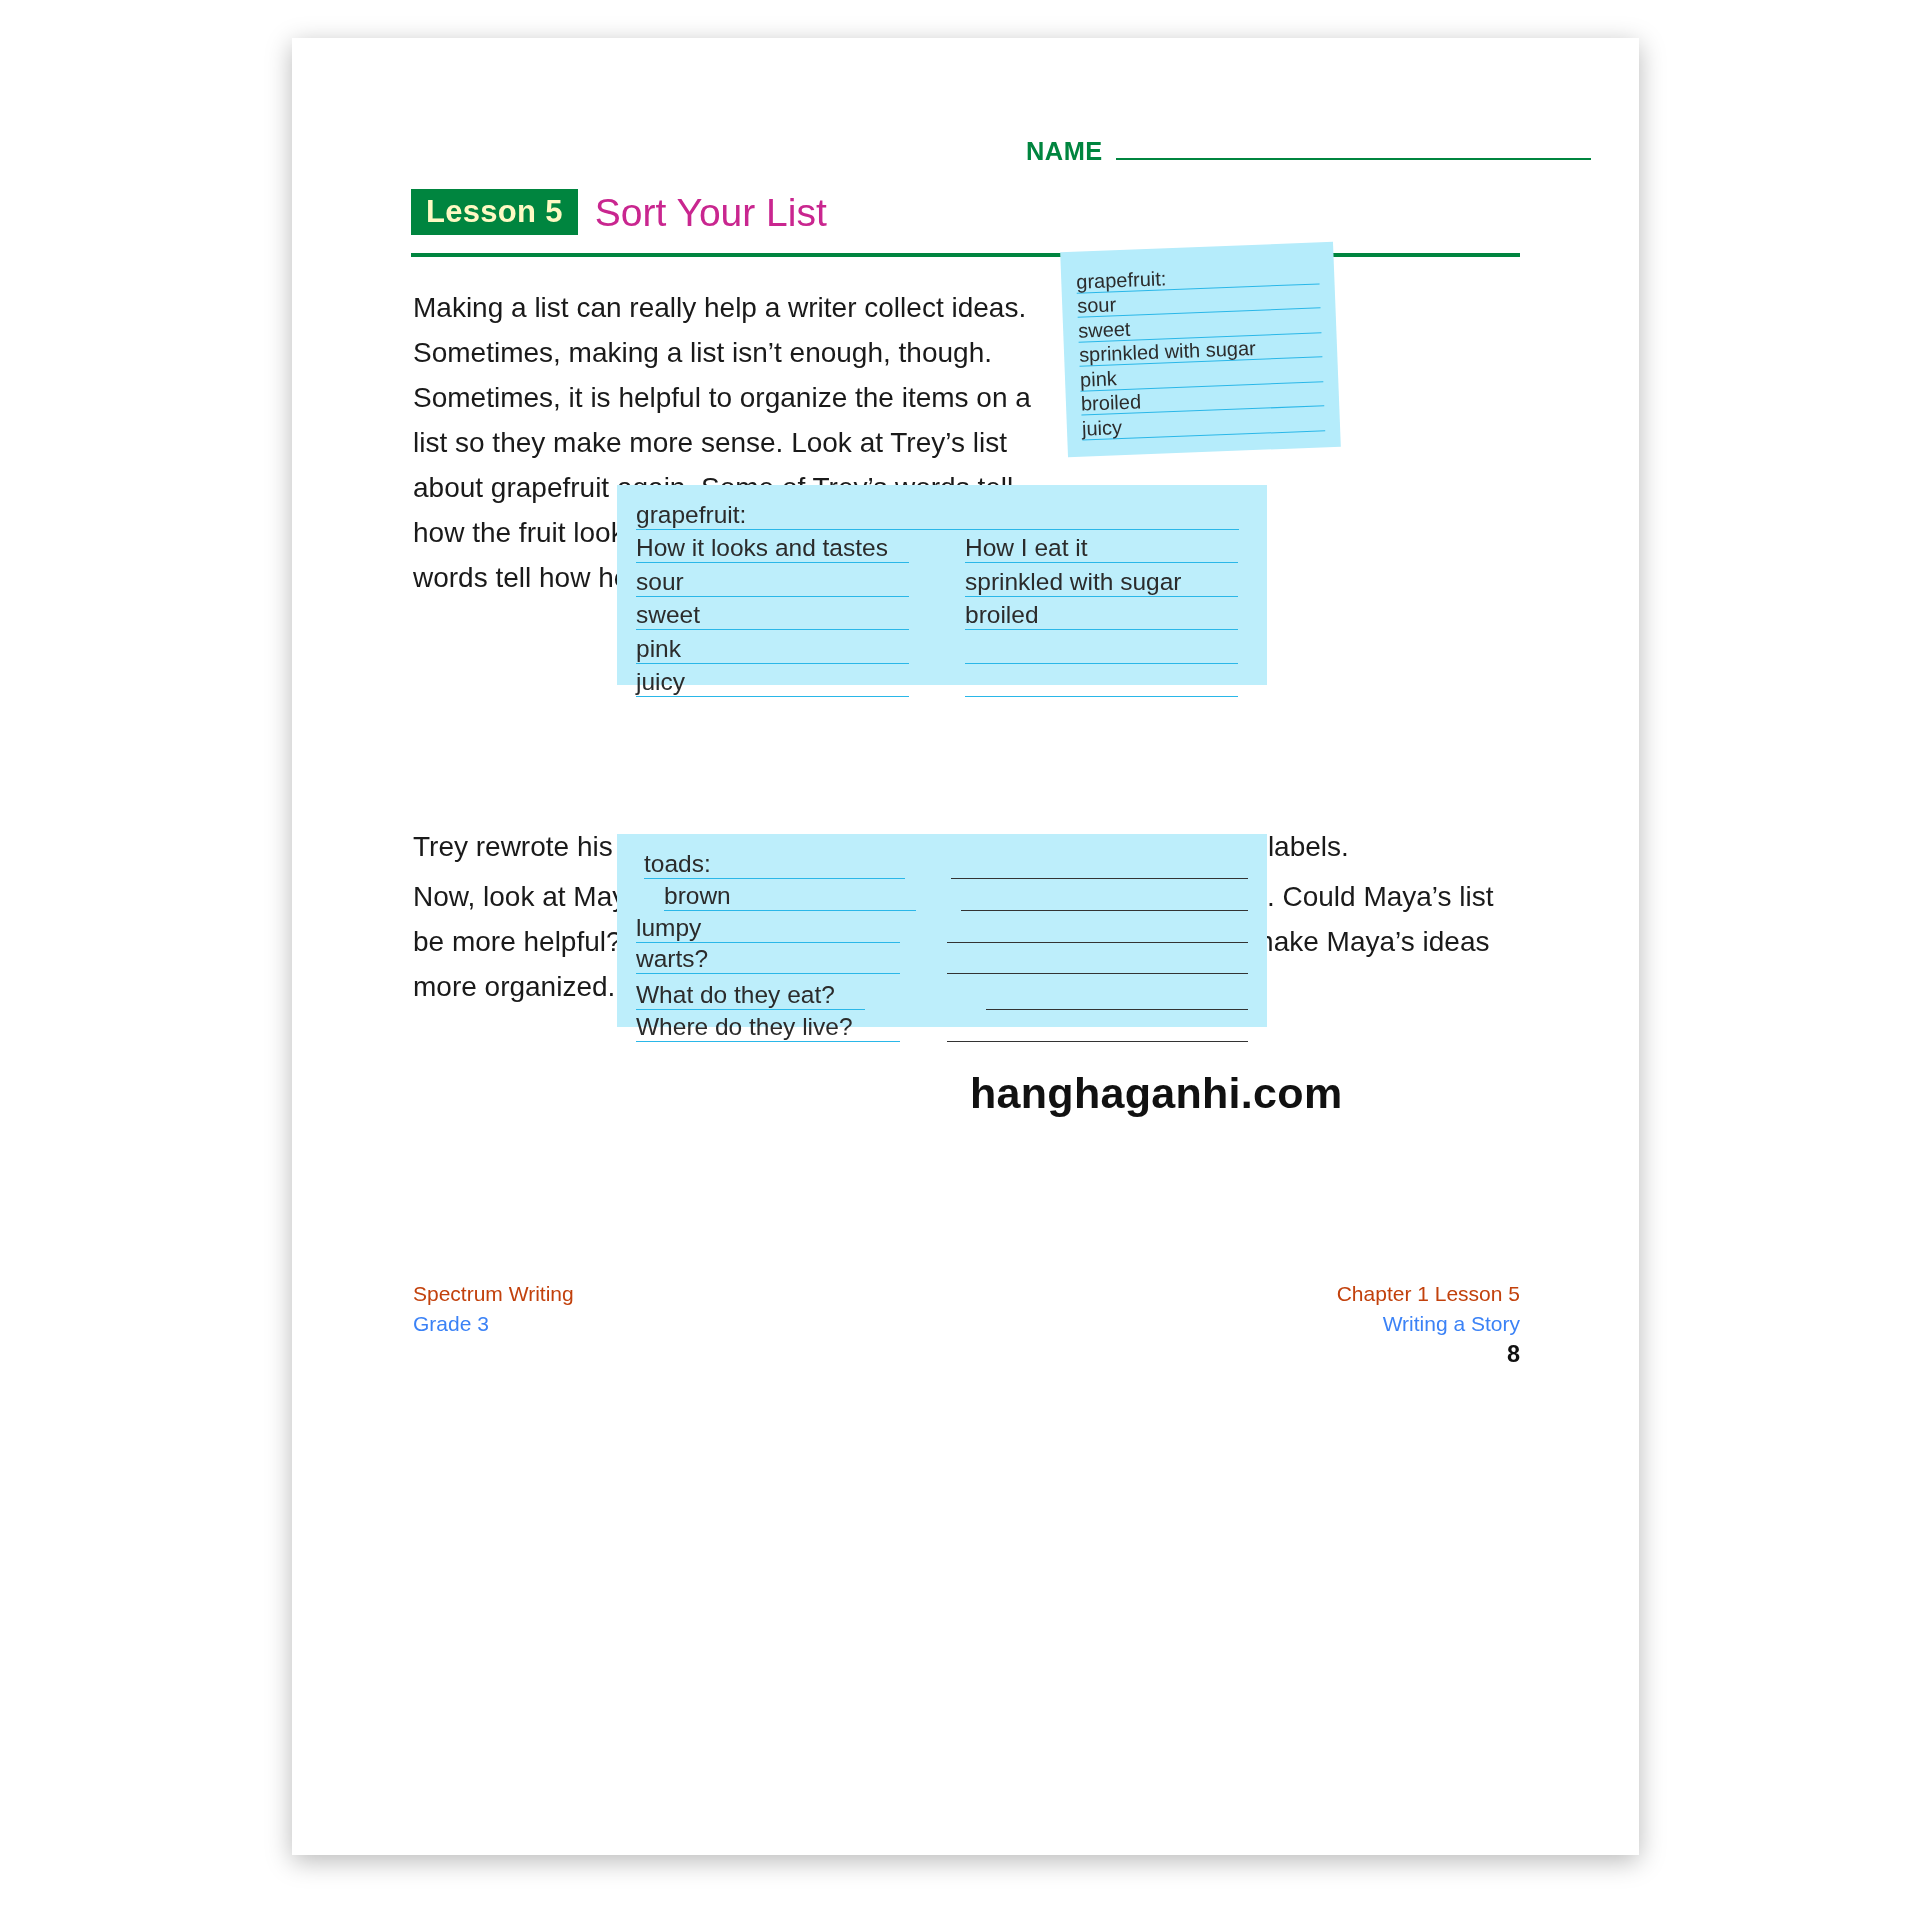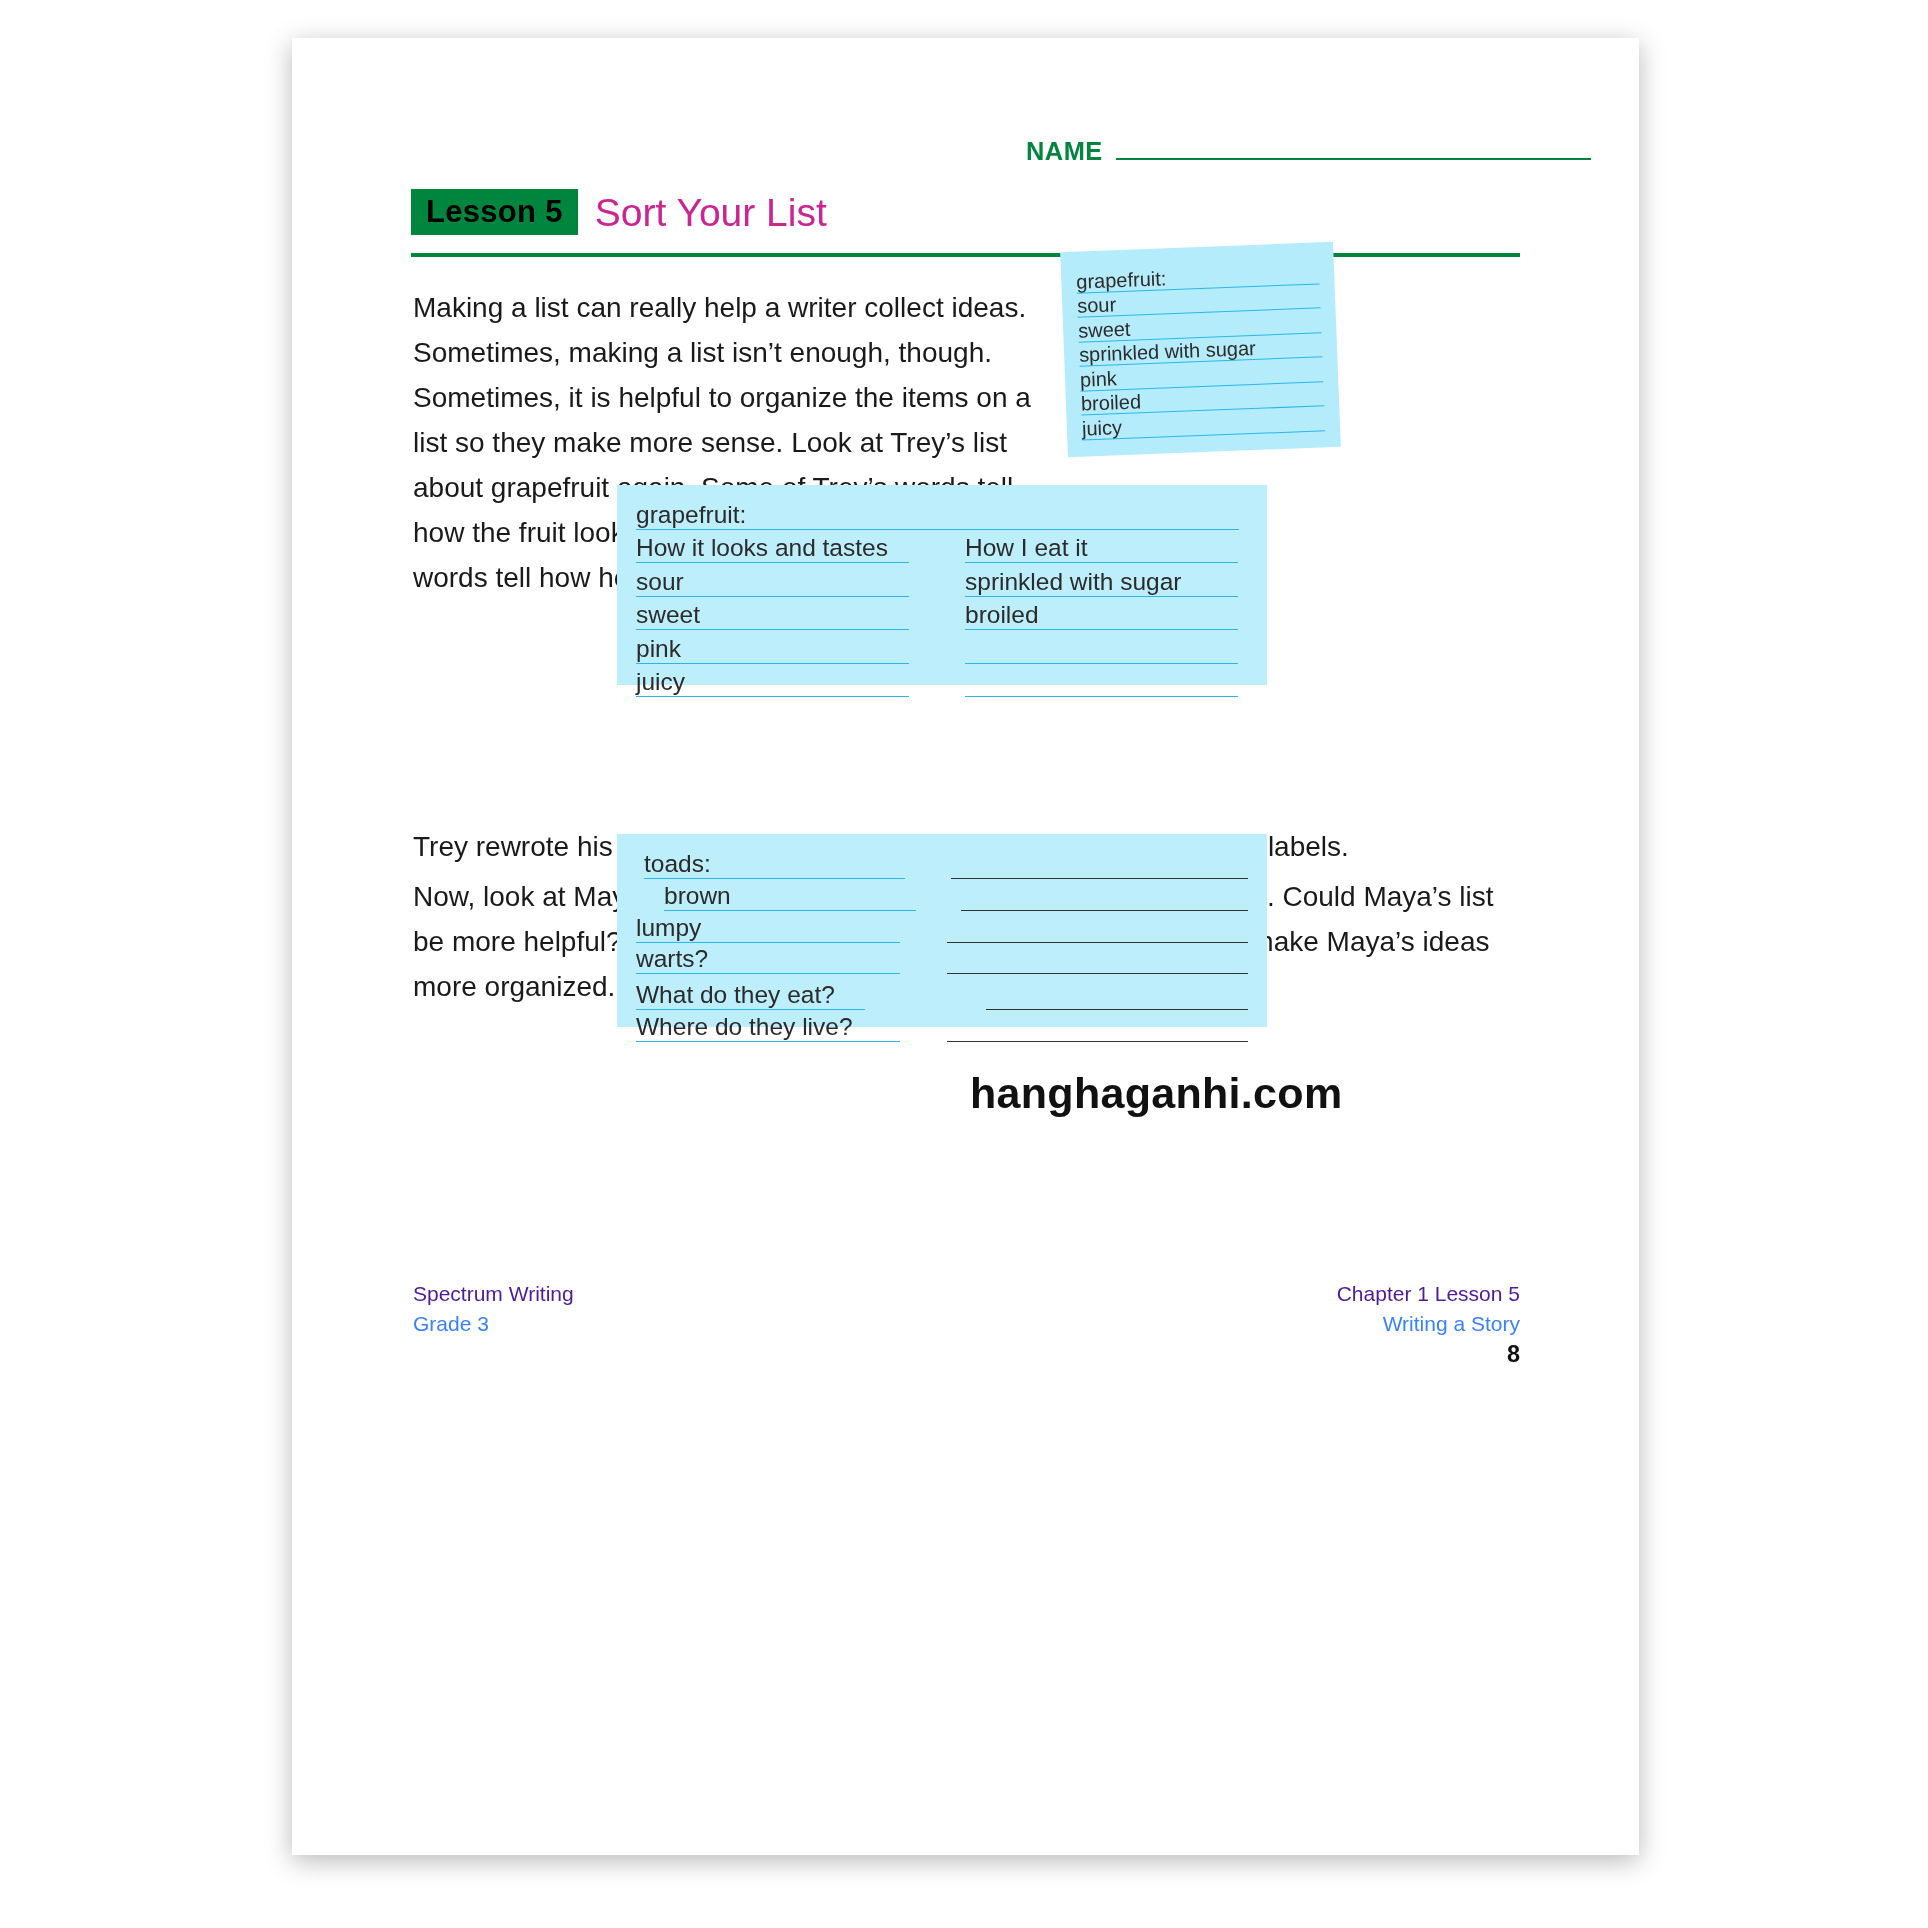--- a/index.html
+++ b/index.html
@@ -54,21 +54,21 @@
   
   .lesson-head {
     position: absolute;
     left: 119px;
     top: 151px;
     display: flex;
     align-items: center;
   }
   .lesson-badge {
     background: #00853f;
-    color: #000000;
+    color: #fef9c3;
     font-weight: bold;
     font-size: 31px;
     padding: 6.6px 15px 8.5px 15px;
     letter-spacing: 0.3px;
     line-height: 1;
   }
   .lesson-title {
     color: #c9268f;
     font-size: 39px;
     margin-left: 17px;
@@ -178,21 +178,21 @@
     line-height: 30px;
   }
   .footer-right {
     position: absolute;
     right: 119px;
     top: 1241px;
     text-align: right;
     font-size: 21px;
     line-height: 30px;
   }
-  .f-dark { color: #4c1d95; }
+  .f-dark { color: #c2410c; }
   .f-pink { color: #3b82f6; }
   .page-num {
     position: absolute;
     right: 119px;
     top: 1303px;
     font-size: 23.5px;
     font-weight: bold;
     color: #111111;
     text-align: right;
   }

